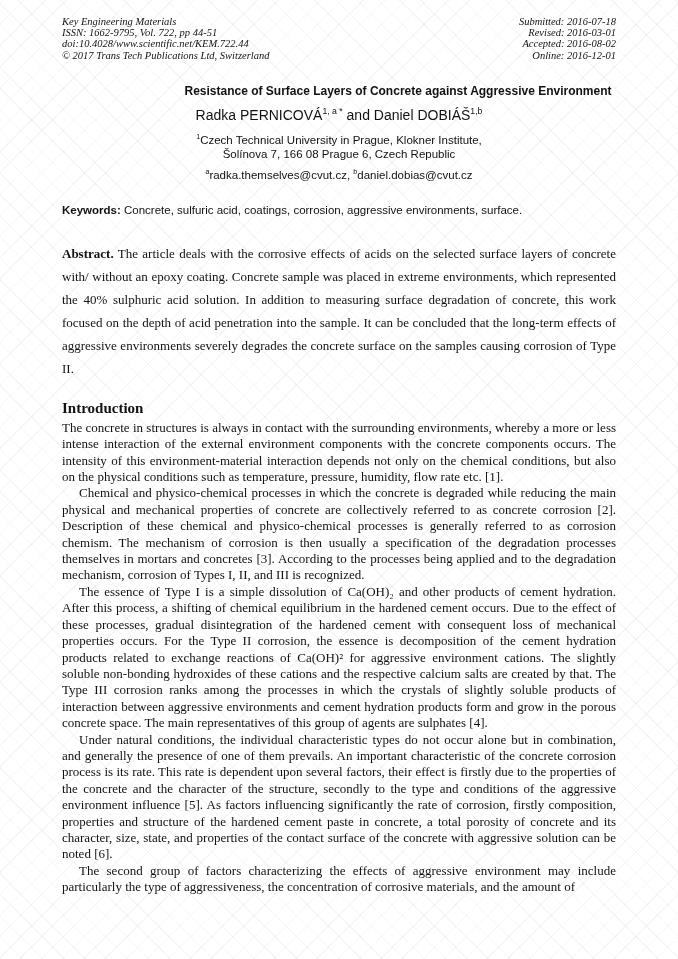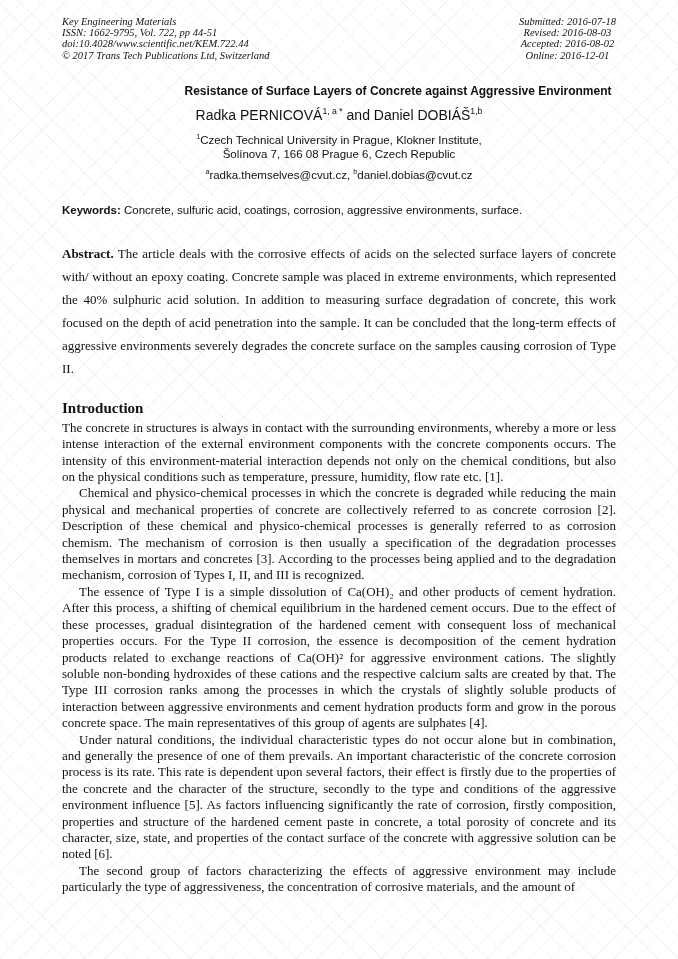--- a/index.html
+++ b/index.html
@@ -28,21 +28,21 @@
   }
   
   .meta-header {
     display: flex;
     justify-content: space-between;
     font-style: italic;
     font-size: 10.5px;
     line-height: 11.2px;
     white-space: nowrap;
   }
-  .meta-right { text-align: center; }
+  .meta-right { text-align: right; }
   
   .title {
     font-family: "Liberation Sans", "DejaVu Sans", sans-serif;
     font-weight: bold;
     font-size: 12px;
     line-height: 18px;
     text-align: right;
     margin: 21px auto 0 auto;
     max-width: 545px;
   }
@@ -101,21 +101,21 @@
 
     <div class="meta-header">
       <div class="meta-left">
         <div>Key Engineering Materials</div>
         <div>ISSN: 1662-9795, Vol. 722, pp 44-51</div>
         <div>doi:10.4028/www.scientific.net/KEM.722.44</div>
         <div>© 2017 Trans Tech Publications Ltd, Switzerland</div>
       </div>
       <div class="meta-right">
         <div>Submitted: 2016-07-18</div>
-        <div>Revised: 2016-08-03</div>
+        <div>Revised: 2016-03-01</div>
         <div>Accepted: 2016-08-02</div>
         <div>Online: 2016-12-01</div>
       </div>
     </div>
 
     <h1 class="title">Resistance of Surface Layers of Concrete against Aggressive Environment</h1>
 
     <div class="authors"><span>Radka PERNICOVÁ</span><sup>1, a *</sup><span> and Daniel DOBIÁŠ</span><sup>1,b</sup></div>
 
     <div class="affiliation">

